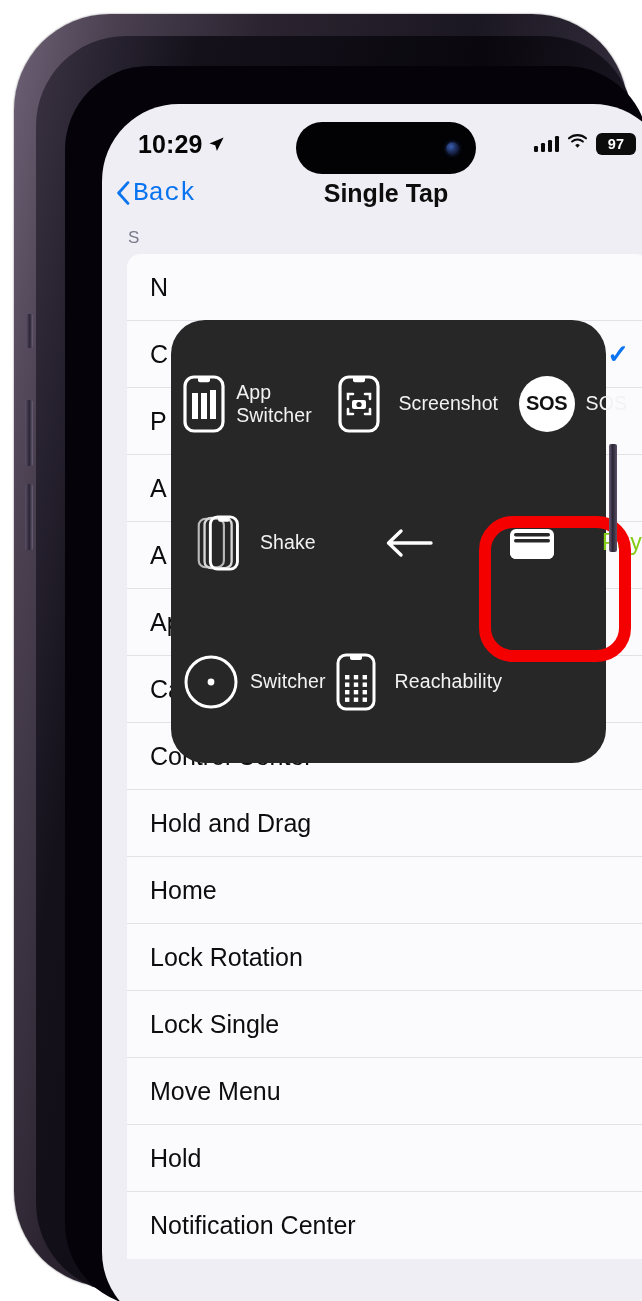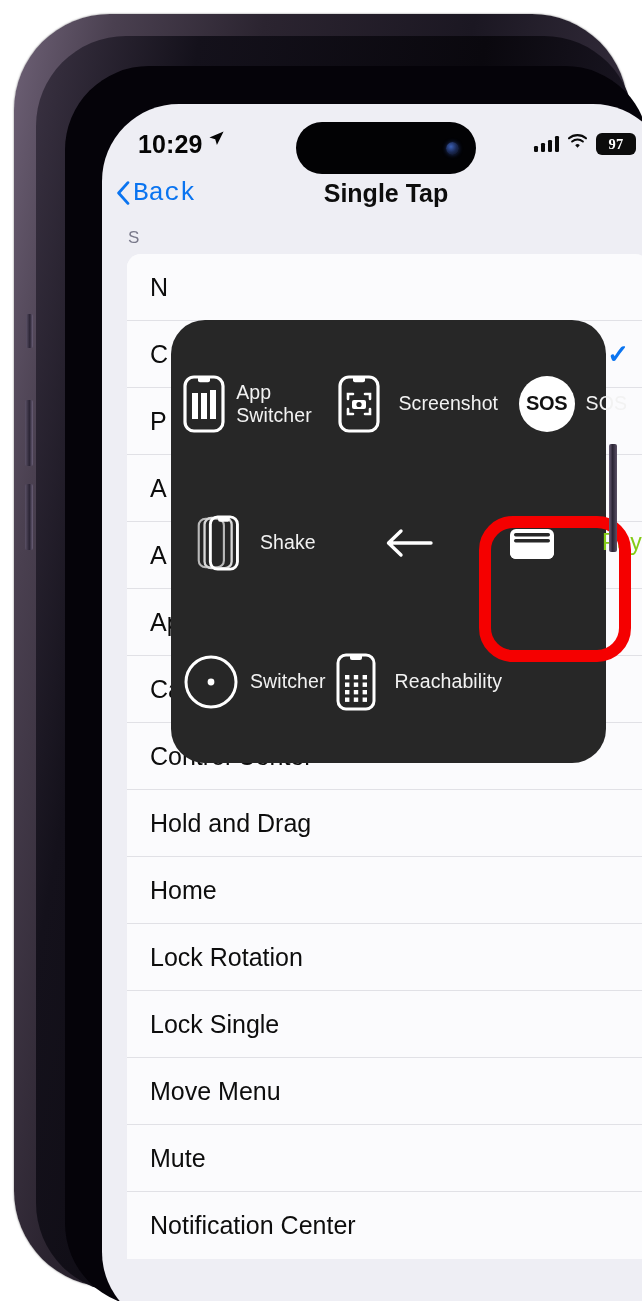--- a/index.html
+++ b/index.html
@@ -42,24 +42,24 @@
   .btn-voldn{ left:11px; top:470px; width:8px; height:66px; }
   .btn-power{ right:11px; top:430px; width:8px; height:108px;
               background:linear-gradient(270deg,#5b5166,#2a2434 55%,#6b6078); }
 
   
   .statusbar{
     position:absolute; left:0; top:0; width:568px; height:62px;
     display:flex; align-items:center; justify-content:space-between;
     padding:18px 34px 0 36px;
   }
-  .sb-left{ display:flex; gap:6px; }
+  .sb-left{ display:flex; align-items:center; gap:6px; }
   .sb-time{ font-size:25px; font-weight:700; color:#050505; letter-spacing:.1px; }
   .loc-arrow{ width:17px; height:17px; display:block; }
-  .sb-right{ display:flex; align-items:center; gap:8px;font-family:Liberation Serif, serif; }
+  .sb-right{ display:flex; align-items:center; gap:8px; }
   .bars{ display:flex; align-items:flex-end; gap:2.5px; height:16px; }
   .bars i{ display:block; width:4.5px; background:#0a0a0a; border-radius:1.2px; }
   .bars i:nth-child(1){ height:6px; }
   .bars i:nth-child(2){ height:9px; }
   .bars i:nth-child(3){ height:12.5px; }
   .bars i:nth-child(4){ height:16px; }
   .battery{
     min-width:40px; height:22px; border-radius:6px; background:#0c0c0c;
     color:#fff; font-size:14.5px; font-weight:700; display:flex;
     align-items:center; justify-content:center; padding:0 5px; letter-spacing:.2px;
@@ -236,21 +236,21 @@
               <div class="row">
                   <span>Lock Rotation</span>
                 </div>
               <div class="row">
                   <span>Lock Single</span>
                 </div>
               <div class="row">
                   <span>Move Menu</span>
                 </div>
               <div class="row">
-                  <span>Mute</span>
+                  <span>Hold</span>
                 </div>
               <div class="row">
                   <span>Notification Center</span>
                 </div>
             </div>
 
             <div class="at-menu">
 
               <div class="at-cell">
                 <div class="at-ico">

